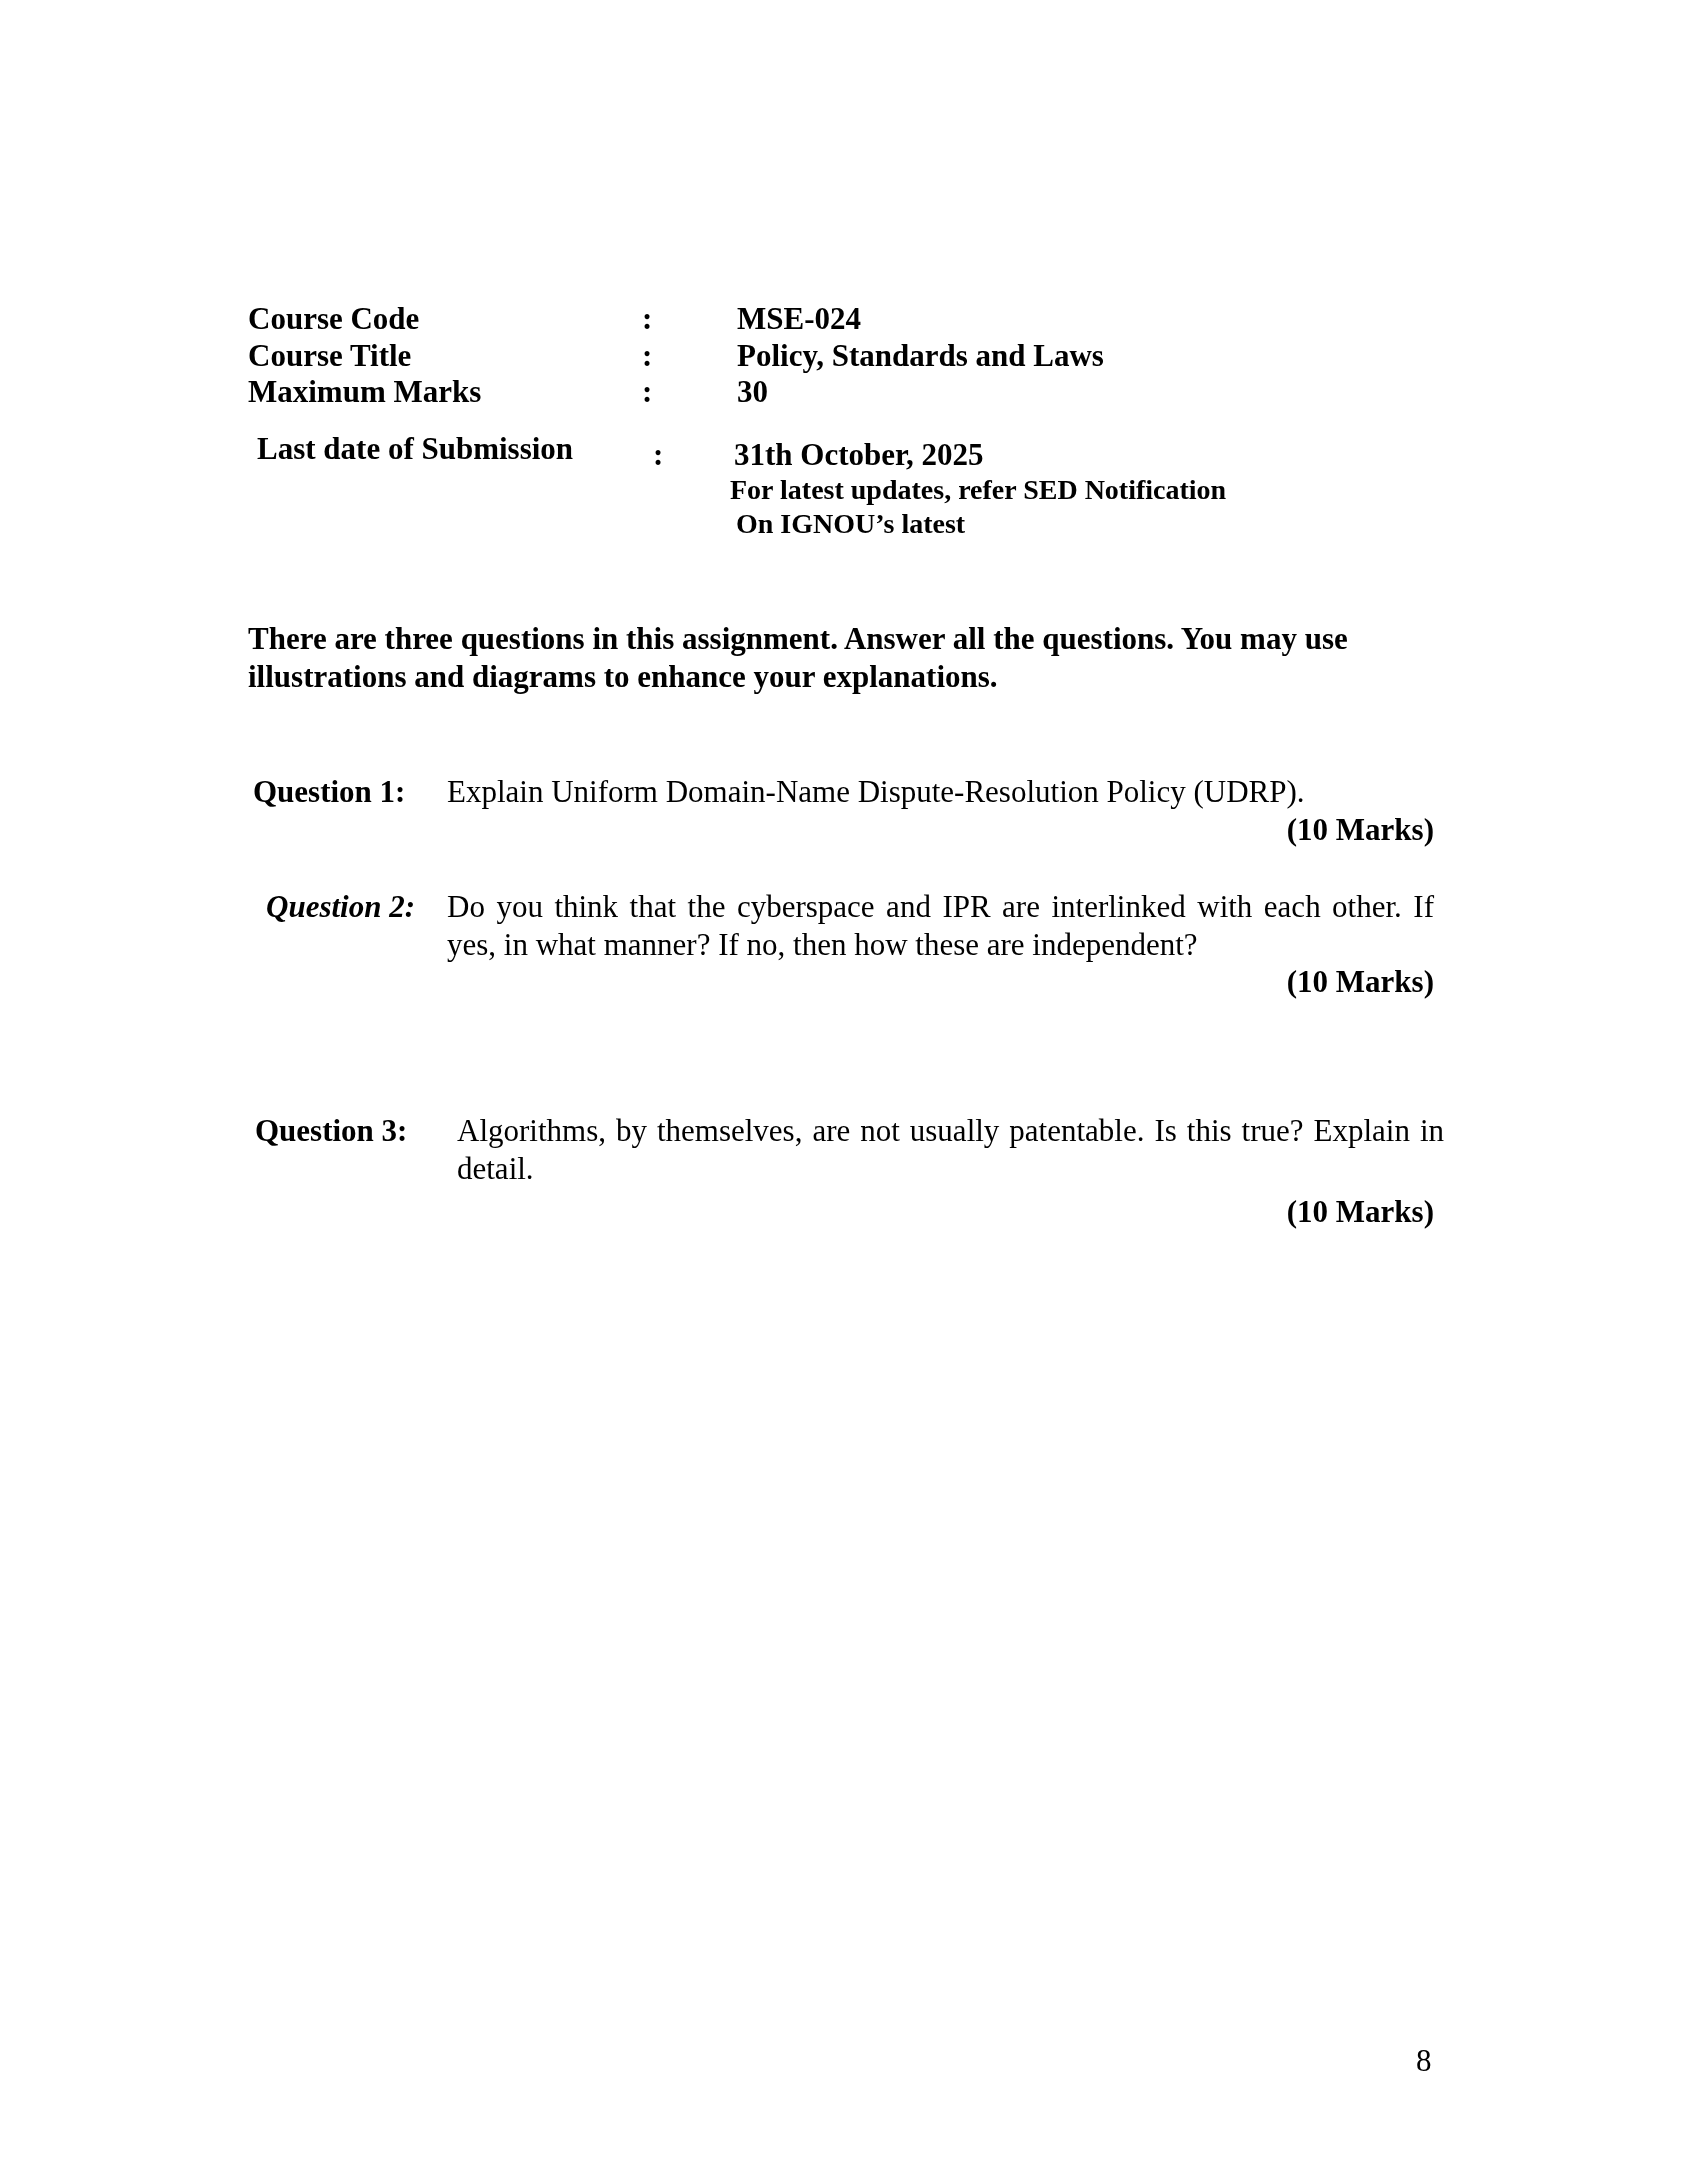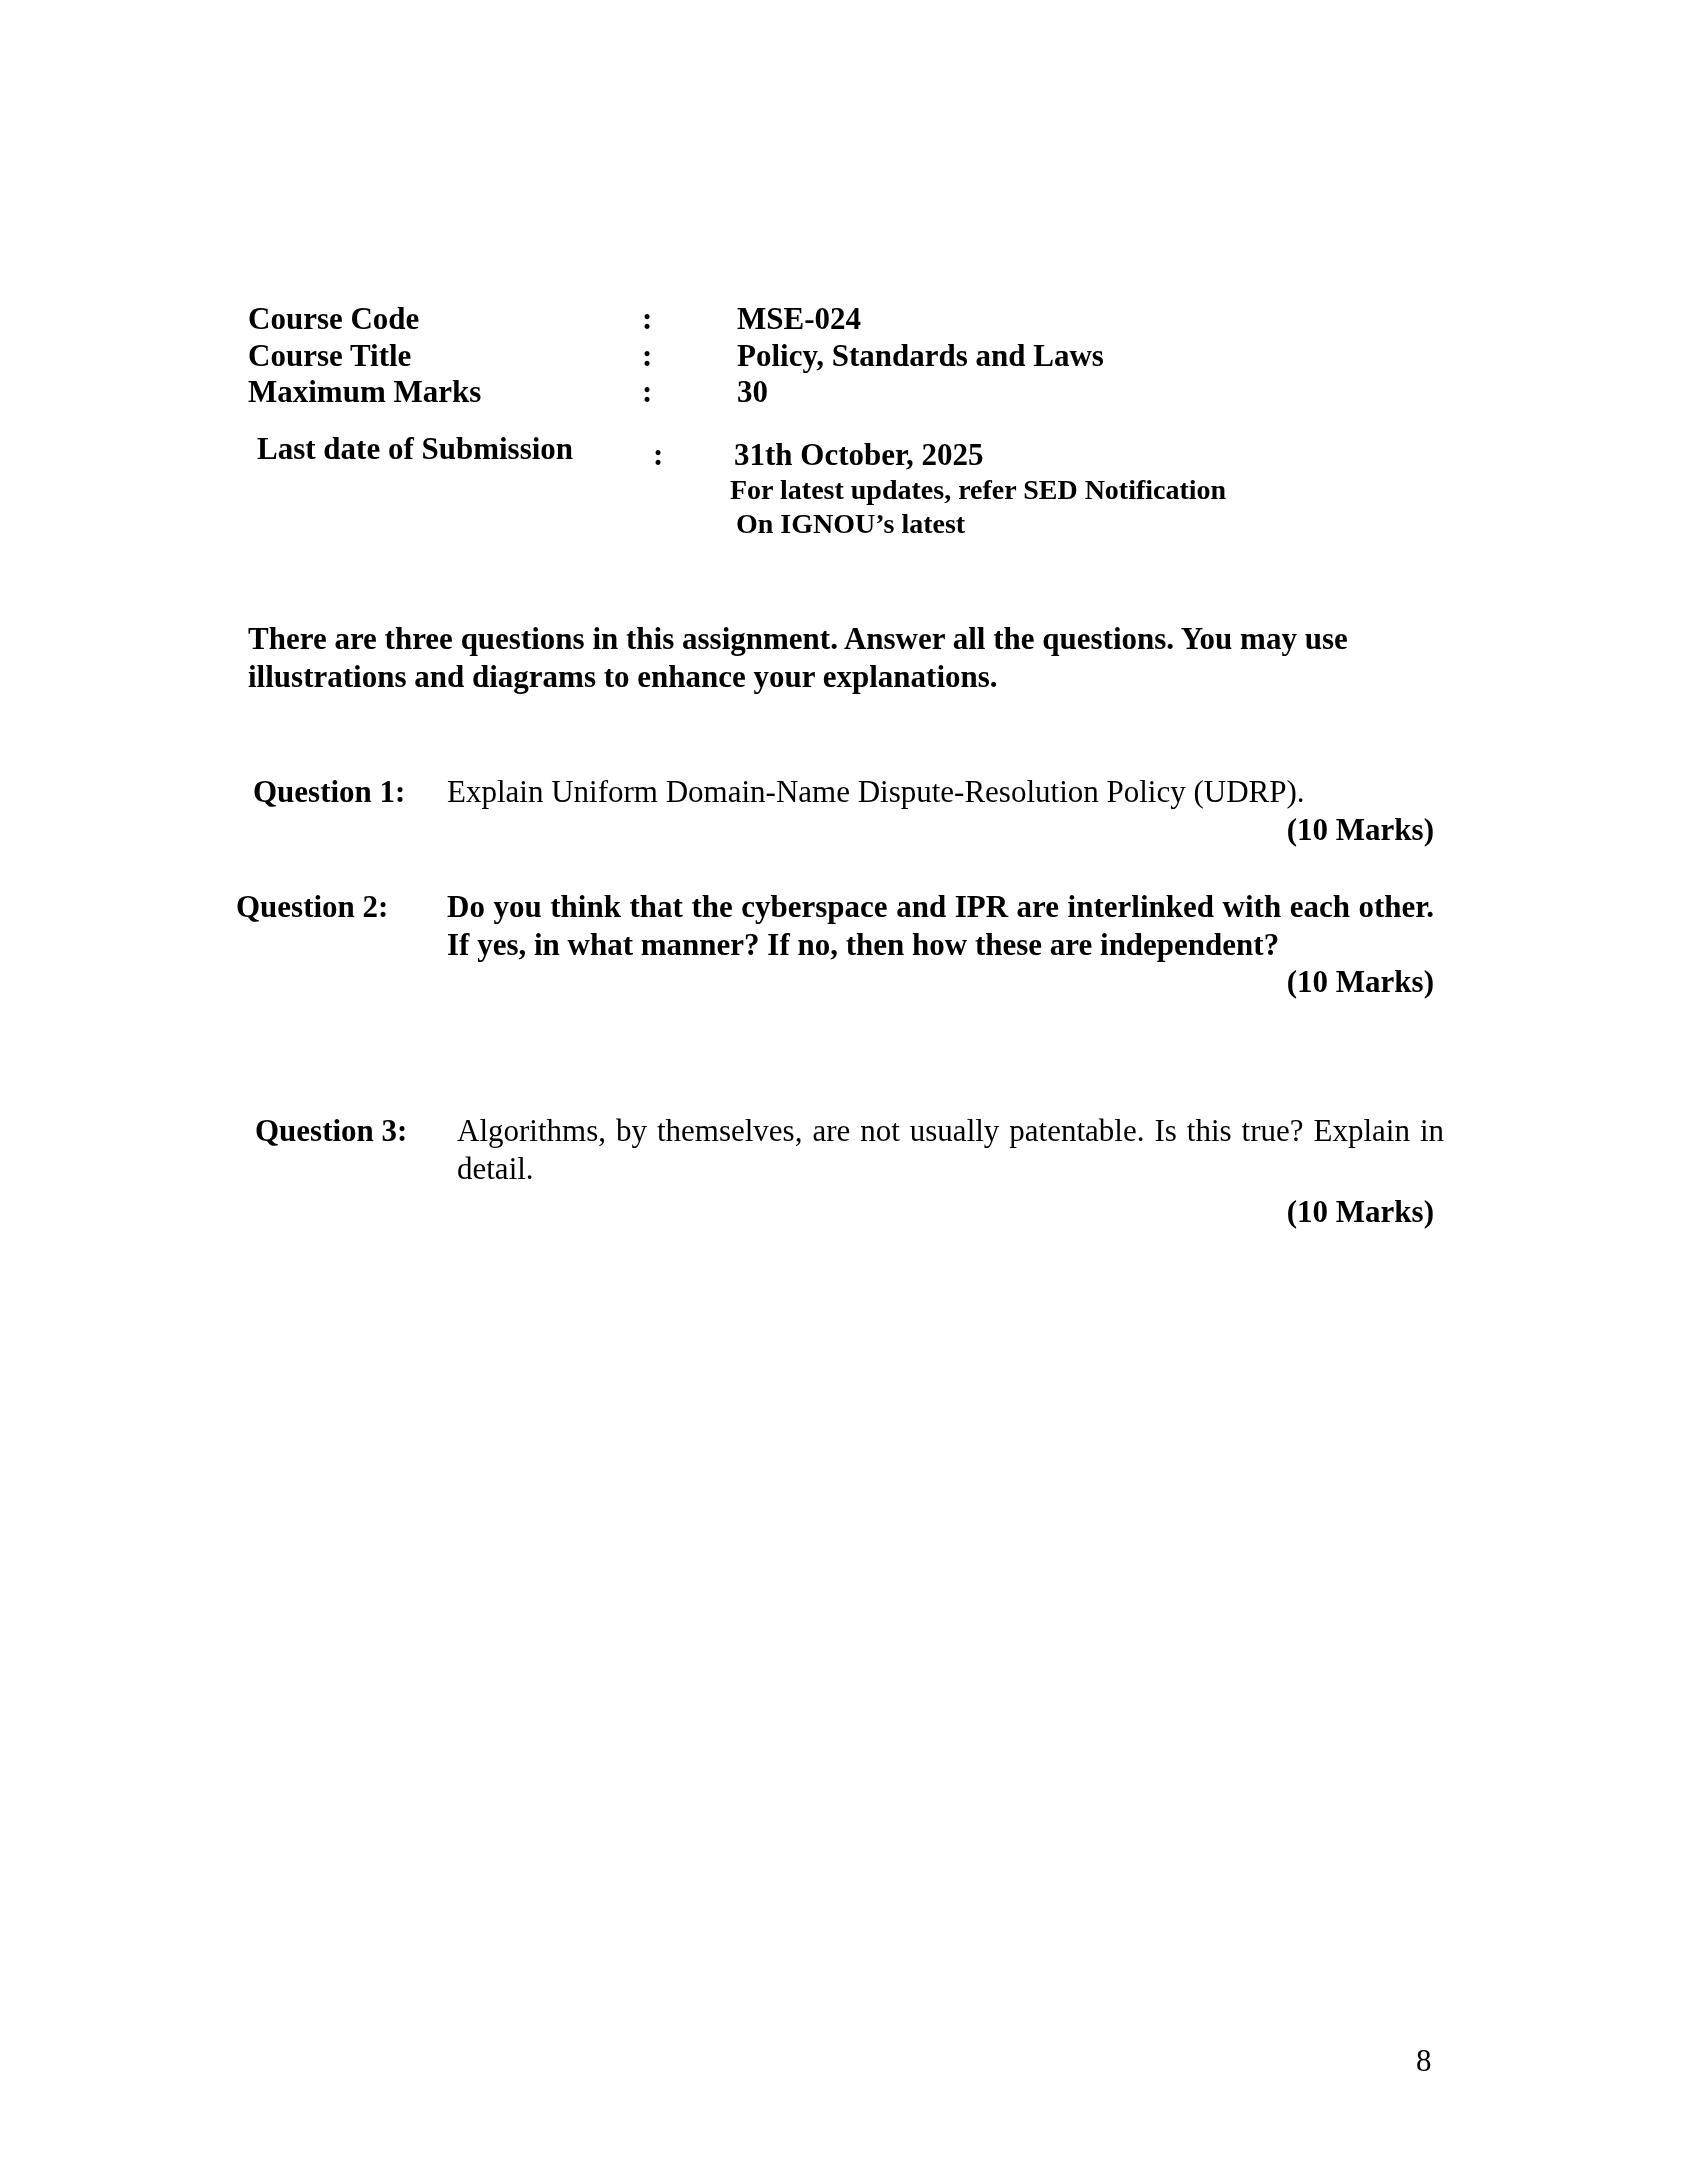--- a/index.html
+++ b/index.html
@@ -51,22 +51,22 @@
 
 <div class="abs instr" style="left:248px; top:620px;">There are three questions in this assignment. Answer all the questions. You may use illustrations and diagrams to enhance your explanations.</div>
 
 <div>
   <div class="abs qlabel" style="left:253px; top:773px;">Question 1:</div>
   <div class="abs qtext" style="left:447px; top:773px;">Explain Uniform Domain-Name Dispute-Resolution Policy (UDRP).</div>
   <div class="abs marks" style="left:447px; top:811px;">(10 Marks)</div>
 </div>
 
 <div>
-  <div class="abs qlabel" style="left:236px; top:888px;">Question 2:</div>
-  <div class="abs qtext" style="left:447px; top:888px;font-weight:bold;">Do you think that the cyberspace and IPR are interlinked with each other. If yes, in what manner? If no, then how these are independent?</div>
+  <div class="abs qlabel" style="left:266px; top:888px;font-style:italic;">Question 2:</div>
+  <div class="abs qtext" style="left:447px; top:888px;">Do you think that the cyberspace and IPR are interlinked with each other. If yes, in what manner? If no, then how these are independent?</div>
   <div class="abs marks" style="left:447px; top:963px;">(10 Marks)</div>
 </div>
 
 <div>
   <div class="abs qlabel" style="left:255px; top:1112px;">Question 3:</div>
   <div class="abs qtext" style="left:447px; top:1112px;margin-left:10px;">Algorithms, by themselves, are not usually patentable. Is this true? Explain in detail.</div>
   <div class="abs marks" style="left:447px; top:1193px;">(10 Marks)</div>
 </div>
 
 <div class="abs pagenum" style="left:1416px; top:2042px;">8</div>

